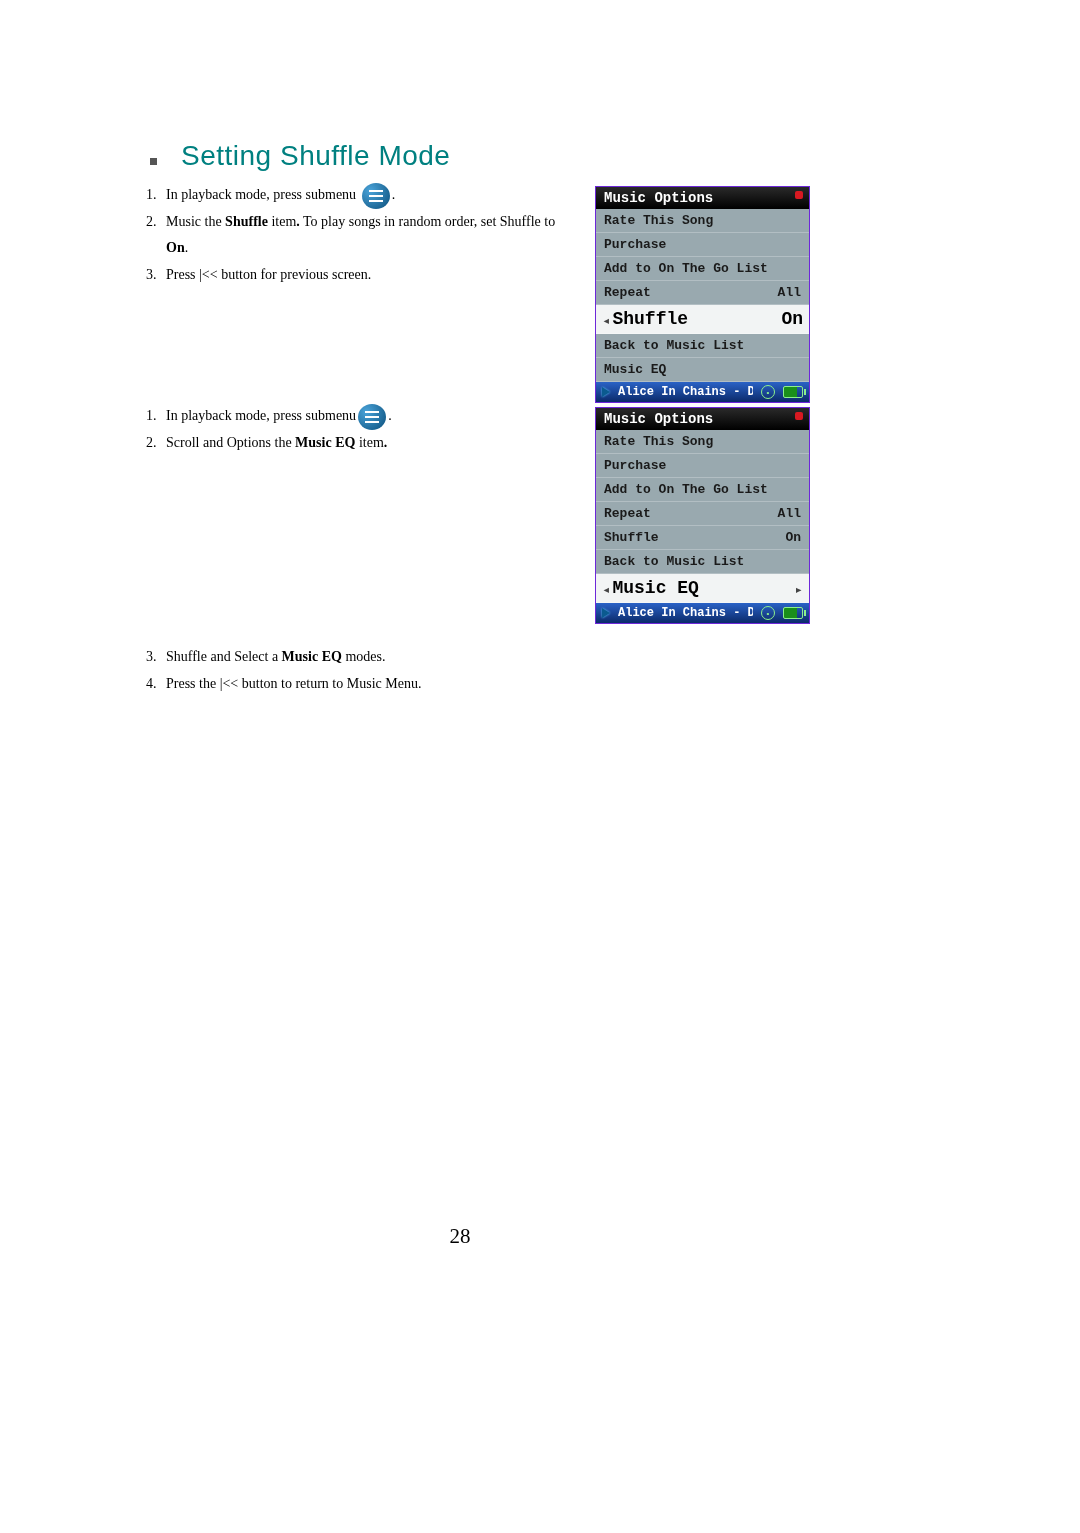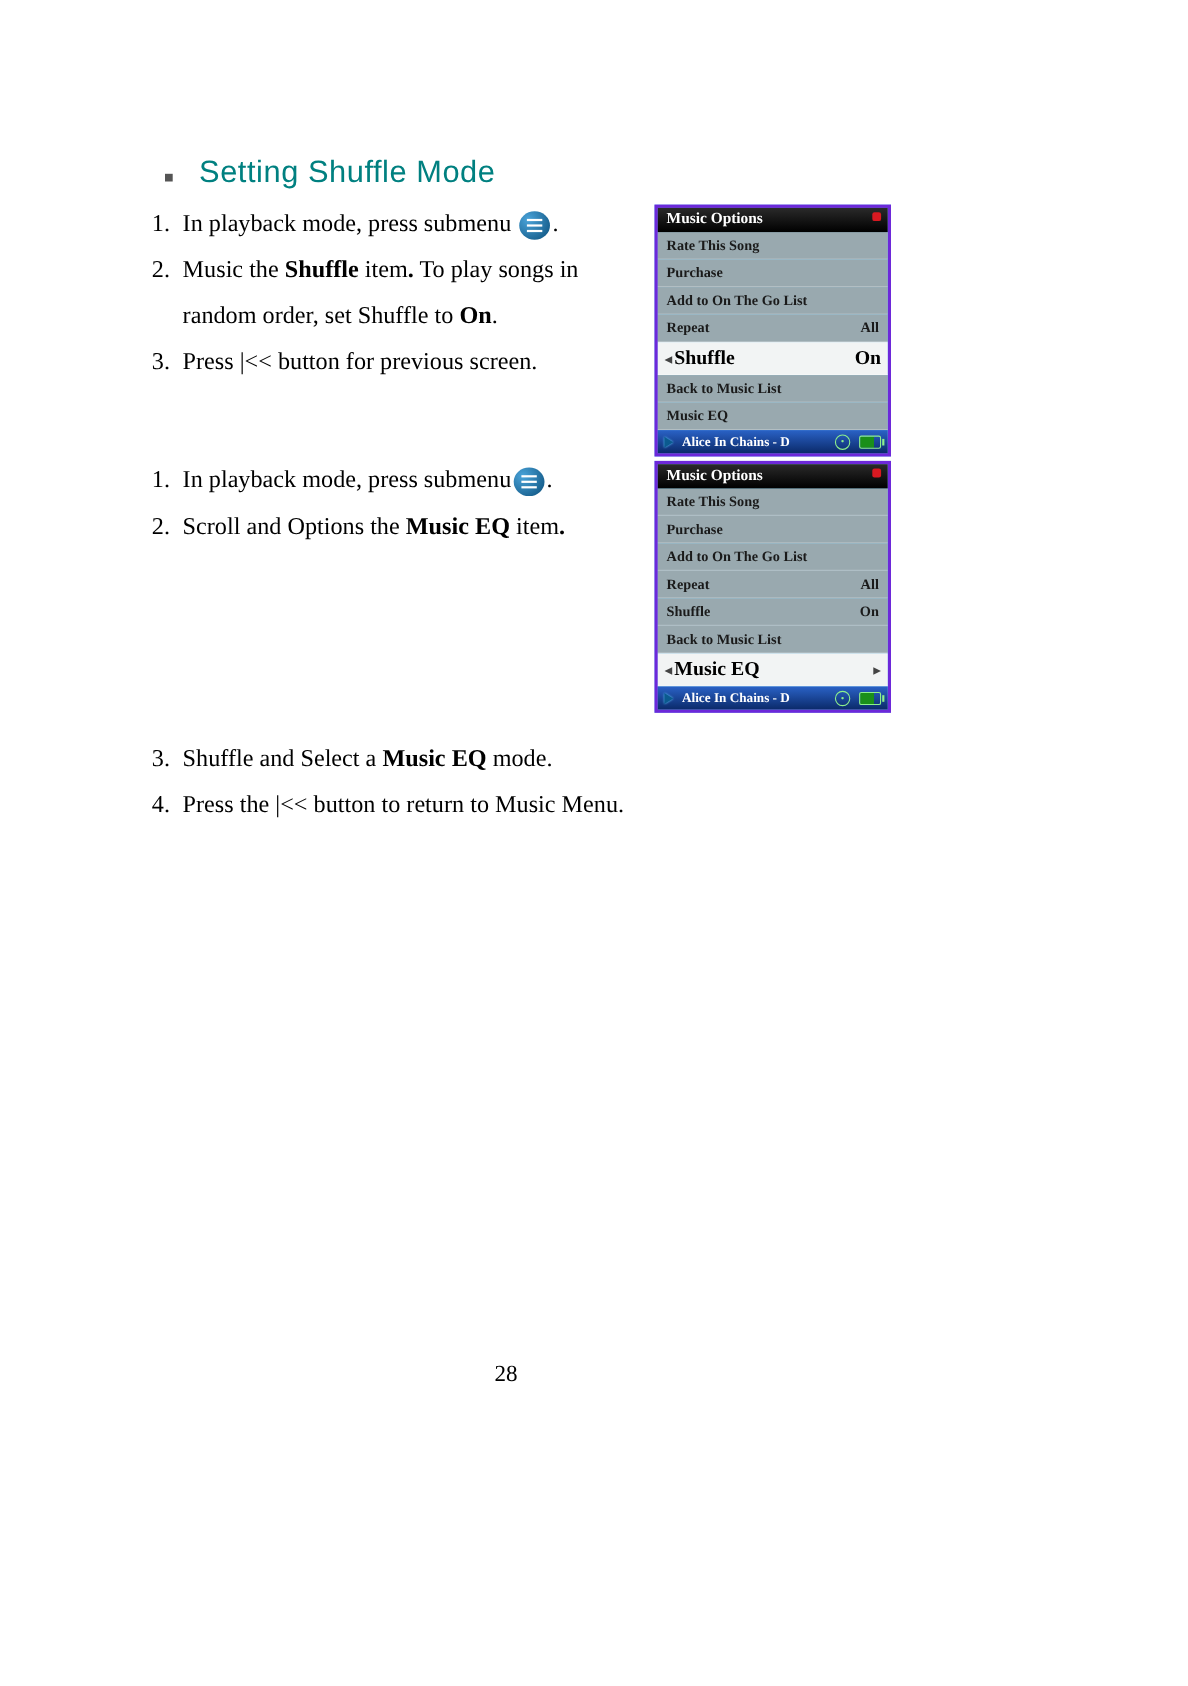--- a/index.html
+++ b/index.html
@@ -44,21 +44,21 @@
     gap: 30px;
   }
   .text-col {
     flex: 1 1 auto;
     font-size: 22px;
     line-height: 1.7;
   }
   ol.steps {
     margin: 0 0 0 50px;
     padding: 0;
-    font-size: 22px;
+    font-size: 14px;
     line-height: 1.9;
   }
   ol.steps li {
     padding-left: 6px;
   }
   .submenu-icon {
     display: inline-block;
     vertical-align: middle;
     width: 28px;
     height: 26px;
@@ -78,23 +78,23 @@
   .intro {
     font-size: 22px;
     line-height: 1.7;
     margin: 10px 0 30px 0;
     text-align: justify;
   }
   b { font-weight: bold; }
   .device-screen {
     width: 215px;
     flex: 0 0 215px;
-    background: #7dd3fc;
-    border: 3px solid #6d28d9;
-    font-family: Liberation Serif, serif;
+    background: #1d4ed8;
+    border: 1px solid #6d28d9;
+    font-family: Liberation Mono, monospace;
     font-size: 14px;
     color: #000;
     box-sizing: border-box;
     margin-top: 4px;
   }
   .ds-title {
     background: linear-gradient(to bottom, #2a2a2a, #000);
     color: #fff;
     font-weight: bold;
     padding: 3px 8px;
@@ -168,21 +168,21 @@
   }
   .ds-now .batt::after {
     content: "";
     position: absolute;
     right: -4px; top: 2px;
     width: 2px; height: 6px;
     background: #8df08d;
   }
   .page-number {
     position: absolute;
-    bottom: 272px;
+    bottom: 284px;
     left: 0; right: 0;
     text-align: center;
     font-size: 21px;
   }
 </style>
 </head>
 <body>
 
 <div class="page">
 
@@ -296,21 +296,21 @@
         <span class="play-tri"></span>
         <span class="np-text">Alice In Chains - D</span>
         <span class="rh-circle">•</span>
         <span class="batt"></span>
       </div>
     </div>
   </div>
 
   <ol class="steps" start="3" style="margin-top:20px">
     <li>
-      <span>Shuffle and Select a </span><b>Music EQ</b><span> mode.</span>
+      <span>Shuffle and Select a </span><b>Music EQ</b><span> modes.</span>
     </li>
     <li>
       <span>Press the |&lt;&lt; button to return to Music Menu.</span>
     </li>
   </ol>
 
   <div class="page-number">28</div>
 </div>
 
 </body></html>

